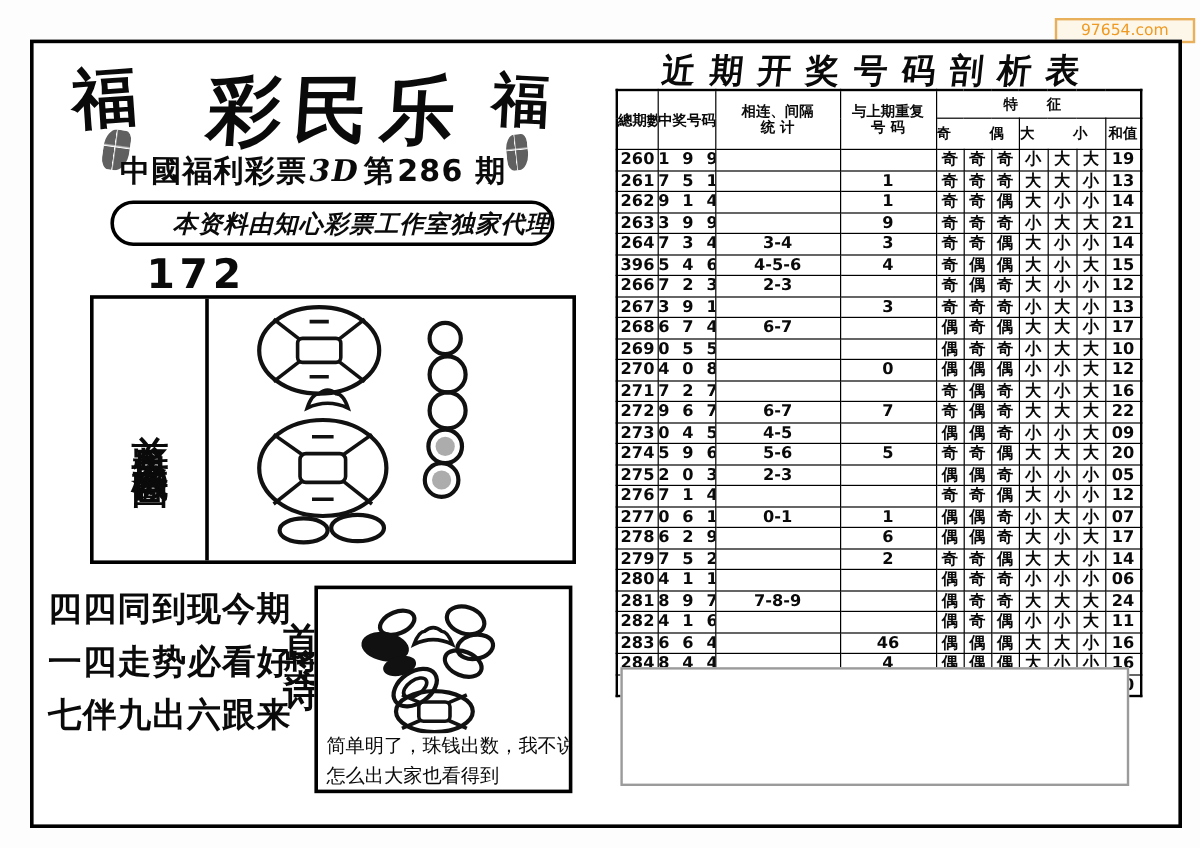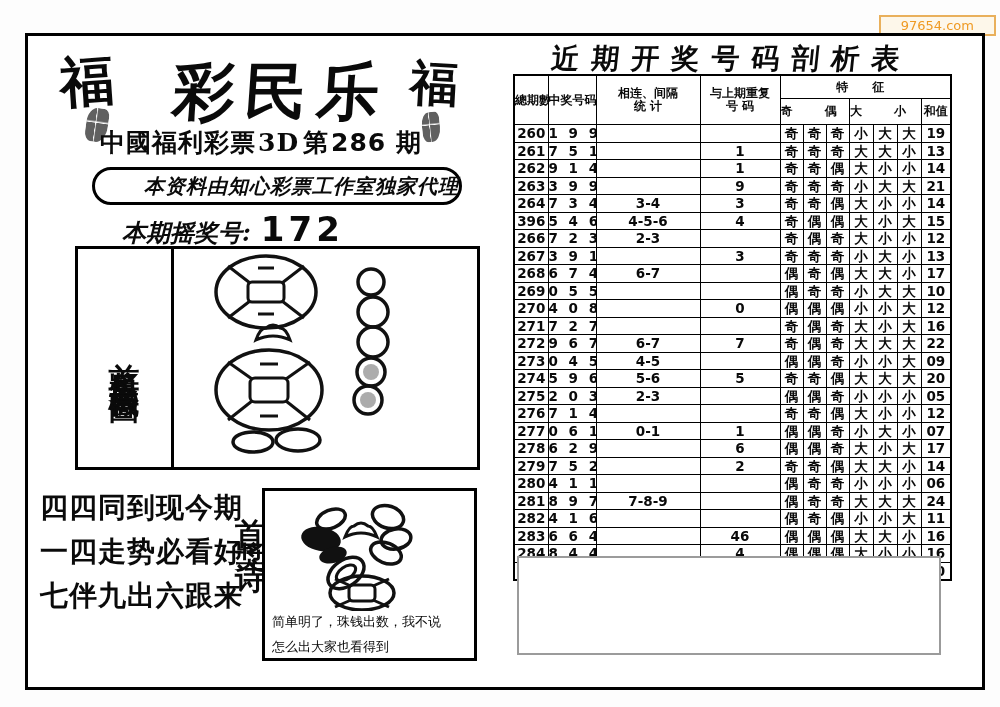--- a/index.html
+++ b/index.html
@@ -37,21 +37,21 @@
   .seal-left{left:86px;top:108px;transform:rotate(8deg);}
   .seal-right{left:422px;top:112px;width:18px;height:30px;transform:rotate(-6deg);}
   .main-title{
     left:148px;top:50px;width:266px;text-align:center;
     font-family:"DejaVu Serif","Liberation Serif",serif;font-weight:bold;
     font-size:62px;letter-spacing:10px;transform:skewX(-4deg);white-space:nowrap;
   }
   .subtitle{
     left:100px;top:126px;font-size:25px;font-weight:bold;white-space:nowrap;letter-spacing:1px;
   }
-  .subtitle .st-3d{font-family:"DejaVu Serif","Liberation Serif",serif;padding:0 2px;}
+  .subtitle .st-3d{font-style:italic;font-family:"DejaVu Serif","Liberation Serif",serif;padding:0 2px;}
   .subtitle .st-issue{padding:0 2px;}
 
   .agency-banner{
     left:92px;top:167px;width:370px;height:38px;box-sizing:border-box;
     border:3px solid #000;border-radius:20px;
     display:flex;align-items:center;justify-content:flex-end;
     font-family:"DejaVu Serif","Liberation Serif",serif;font-style:italic;font-weight:bold;
     font-size:20px;letter-spacing:1px;white-space:nowrap;
   }
   .draw-line{left:122px;top:209px;display:flex;align-items:baseline;gap:10px;white-space:nowrap;}
@@ -85,21 +85,21 @@
 
   
   .hint-box{
     left:262px;top:488px;width:215px;height:173px;box-sizing:border-box;
     border:3px solid #000;overflow:hidden;background:#fff;
   }
   .hint-art{position:absolute;left:2px;top:2px;}
   .hint-caption{
     position:absolute;left:7px;top:118px;width:200px;
     font-family:"DejaVu Serif","Liberation Serif",serif;
-    font-size:13px;line-height:25px;white-space:nowrap;
+    font-size:16px;line-height:25px;white-space:nowrap;
   }
 
   
   .analysis-title{
     left:513px;top:40px;width:437px;text-align:center;
     font-family:"DejaVu Serif","Liberation Serif",serif;font-weight:bold;
     font-size:28px;letter-spacing:12px;white-space:nowrap;transform:skewX(-6deg);
   }
   table.analysis{
     position:absolute;left:513px;top:74px;width:437px;
@@ -146,21 +146,20 @@
 
 <div class="abs subtitle">
   <span>中國福利彩票</span><span class="st-3d">3D</span><span class="st-issue">第</span><span>286</span>&nbsp;<span>期</span>
 </div>
 
 <div class="abs agency-banner">
   <span>本资料由知心彩票工作室独家代理</span>
 </div>
 
 <div class="abs draw-line">
-  <span class="draw-label">本期摇奖号:</span>
   <span class="draw-number">172</span>
 </div>
 
 <div class="abs mystery-box">
   <div class="mystery-left">
     <div class="vtext mystery-title">首獎玄機圖</div>
   </div>
   <div class="mystery-right">
     <svg width="300" height="216" viewBox="0 0 300 216">
 

